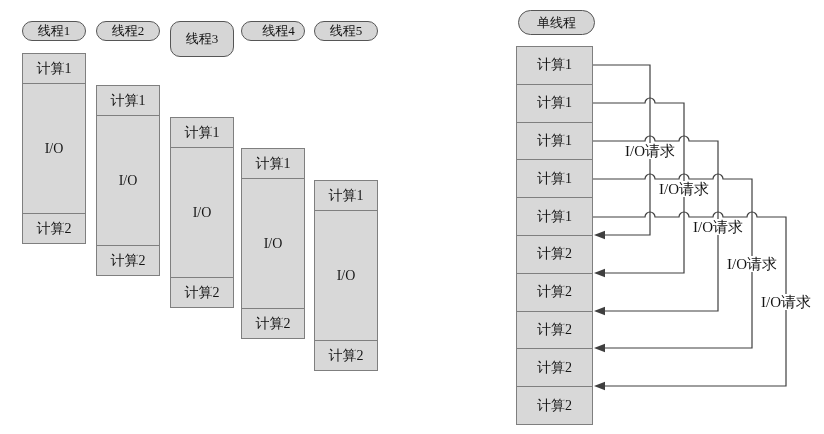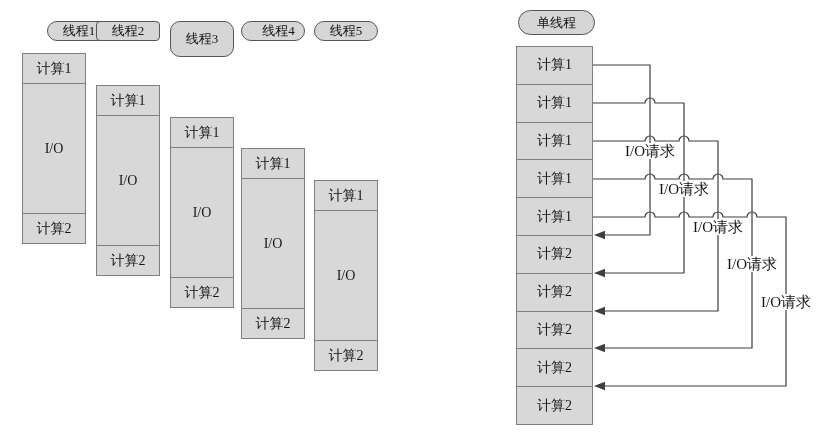--- a/index.html
+++ b/index.html
@@ -49,22 +49,22 @@
     font-size:15px;
     z-index:3;
   }
   #arrows{position:absolute;left:0;top:0;z-index:2;}
 </style>
 </head>
 <body>
 
 <div id="canvas">
 
-  <div class="pill" style="left:22px;top:21px;width:64px;height:20px;border-radius:10px;margin-left:25px;">线程1</div>
-  <div class="pill" style="left:96px;top:21px;width:64px;height:20px;border-radius:4px;">线程2</div>
+  <div class="pill" style="left:22px;top:21px;width:64px;height:20px;border-radius:10px;">线程1</div>
+  <div class="pill" style="left:96px;top:21px;width:64px;height:20px;border-radius:10px;">线程2</div>
   <div class="pill" style="left:170px;top:21px;width:64px;height:36px;border-radius:10px;">线程3</div>
   <div class="pill" style="left:241px;top:21px;width:64px;height:20px;border-radius:10px;padding-left:11px;">线程4</div>
   <div class="pill" style="left:314px;top:21px;width:64px;height:20px;border-radius:10px;">线程5</div>
 
   <div class="thread-col" style="left:22px;top:53px;">
     <div class="blk h-c">计算1</div>
     <div class="blk h-io">I/O</div>
     <div class="blk h-c">计算2</div>
   </div>
   <div class="thread-col" style="left:96px;top:85px;">

